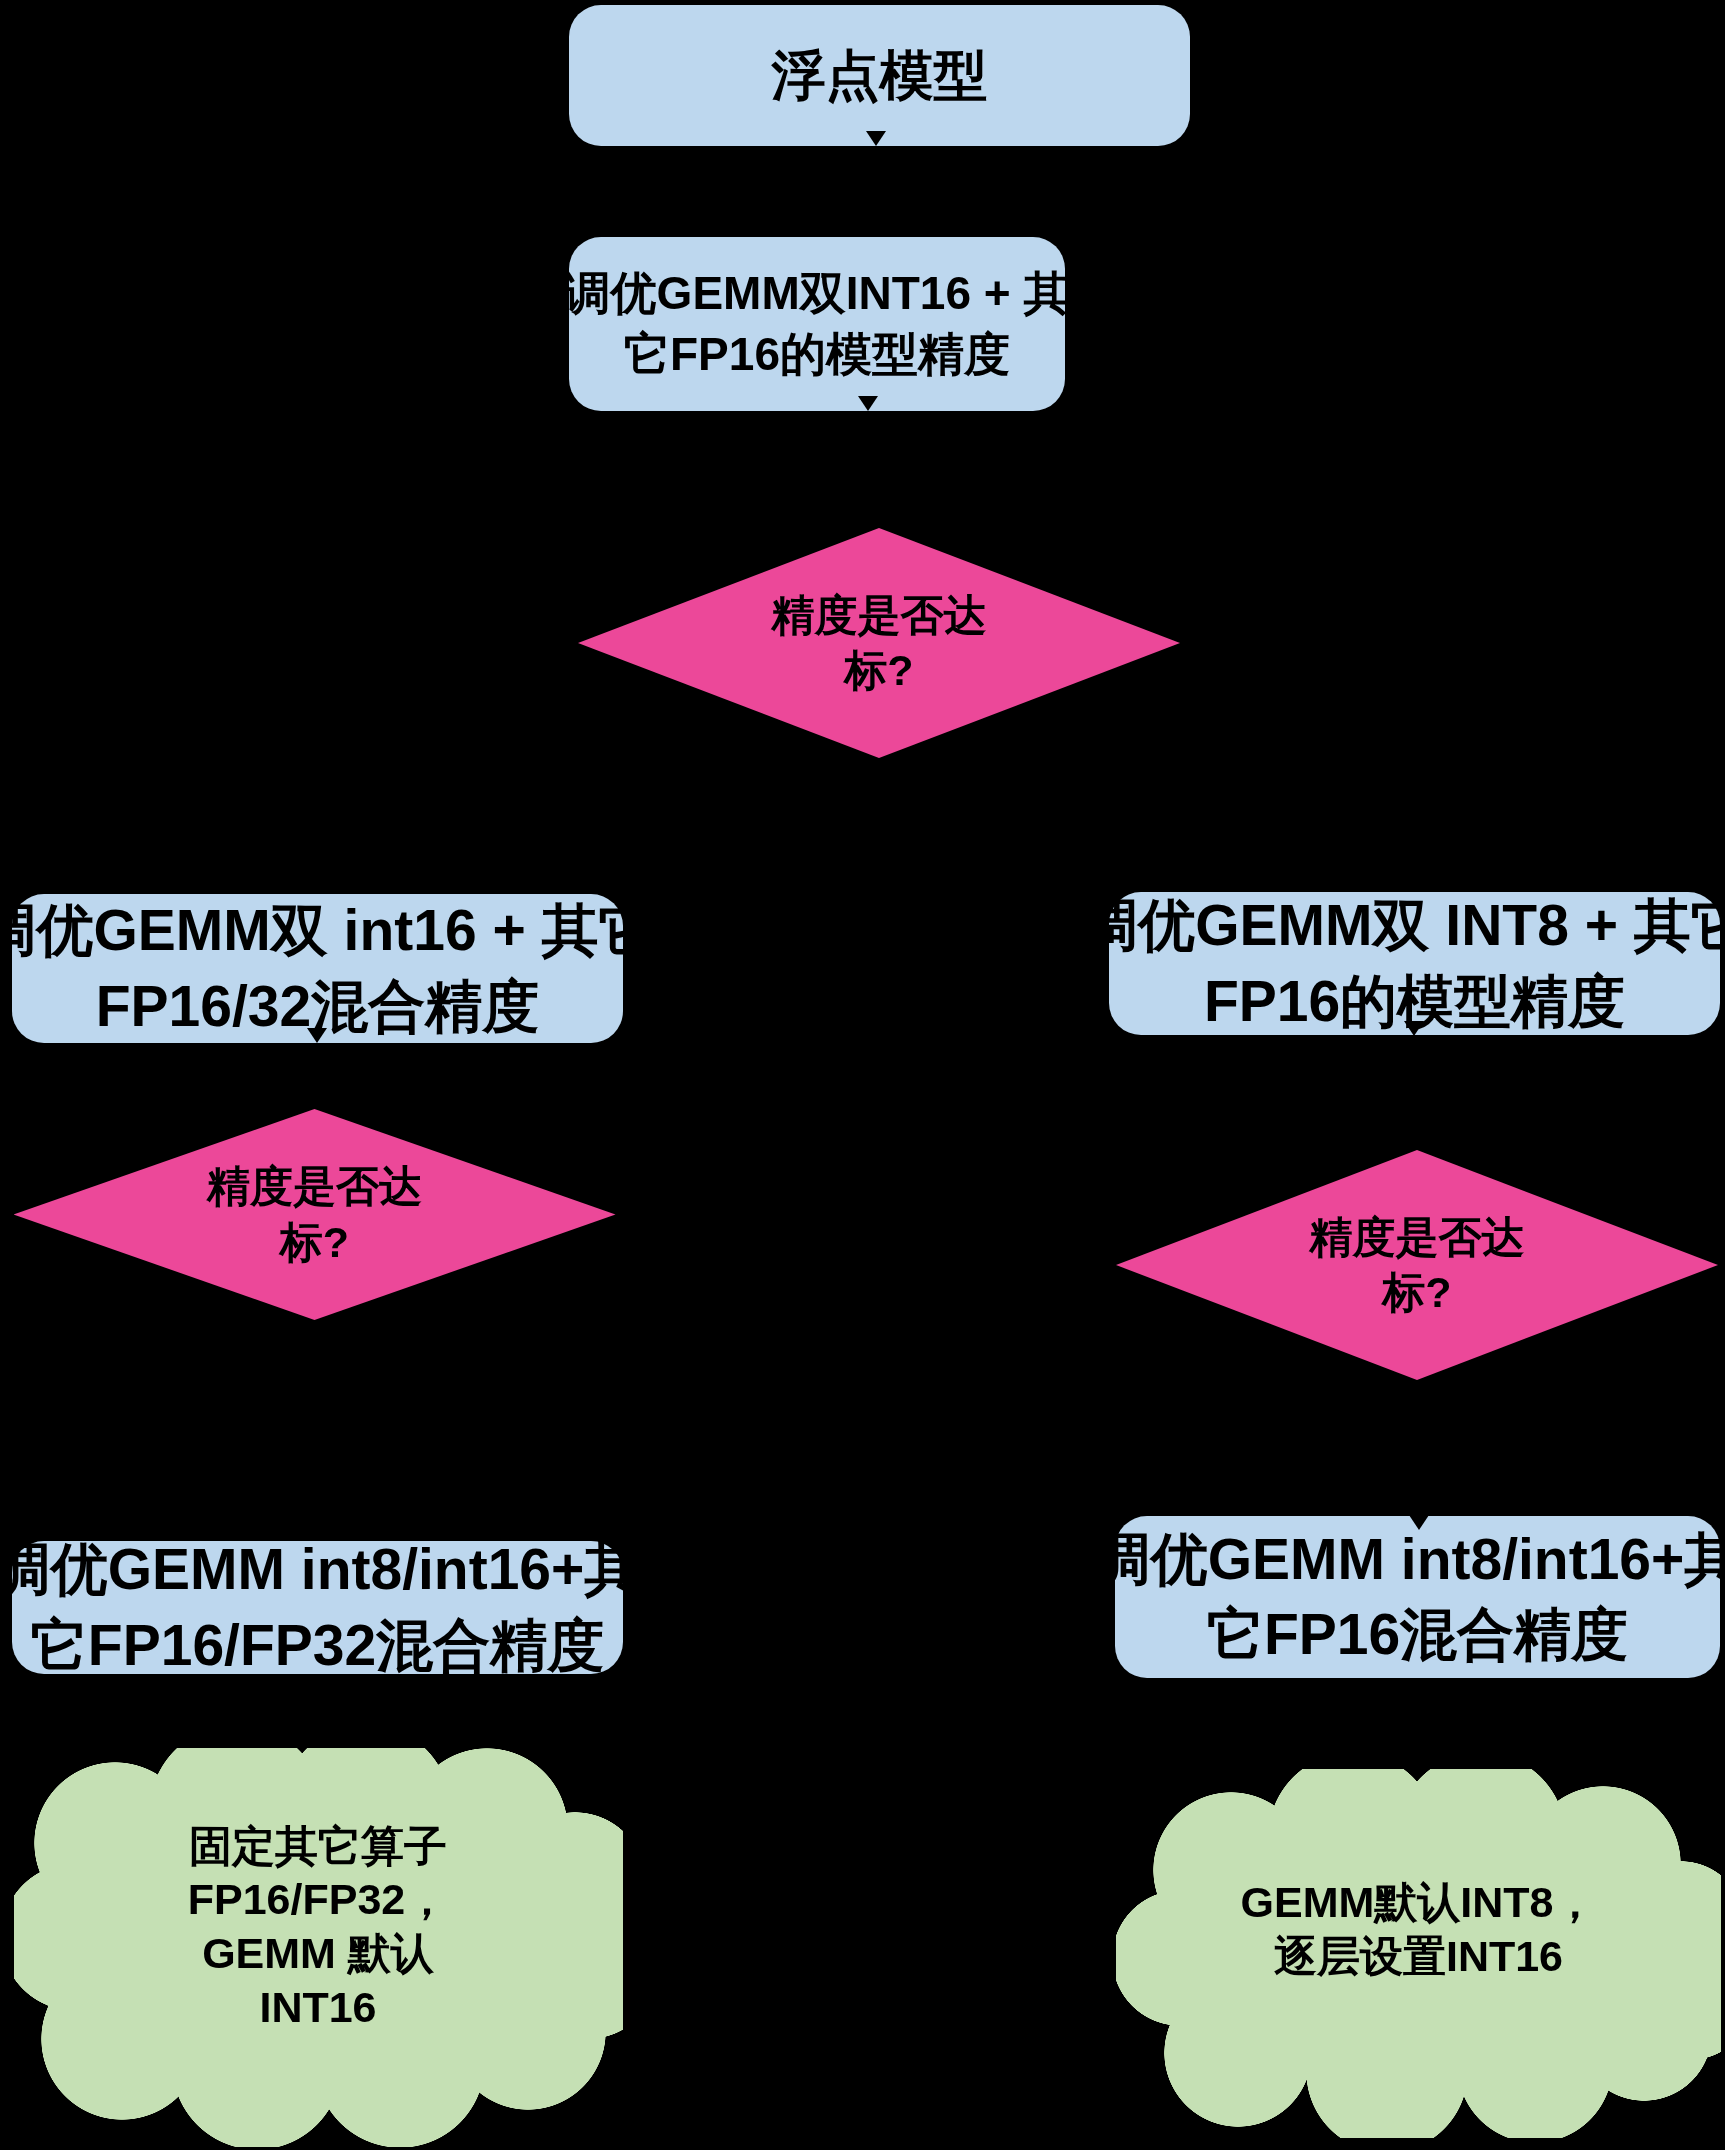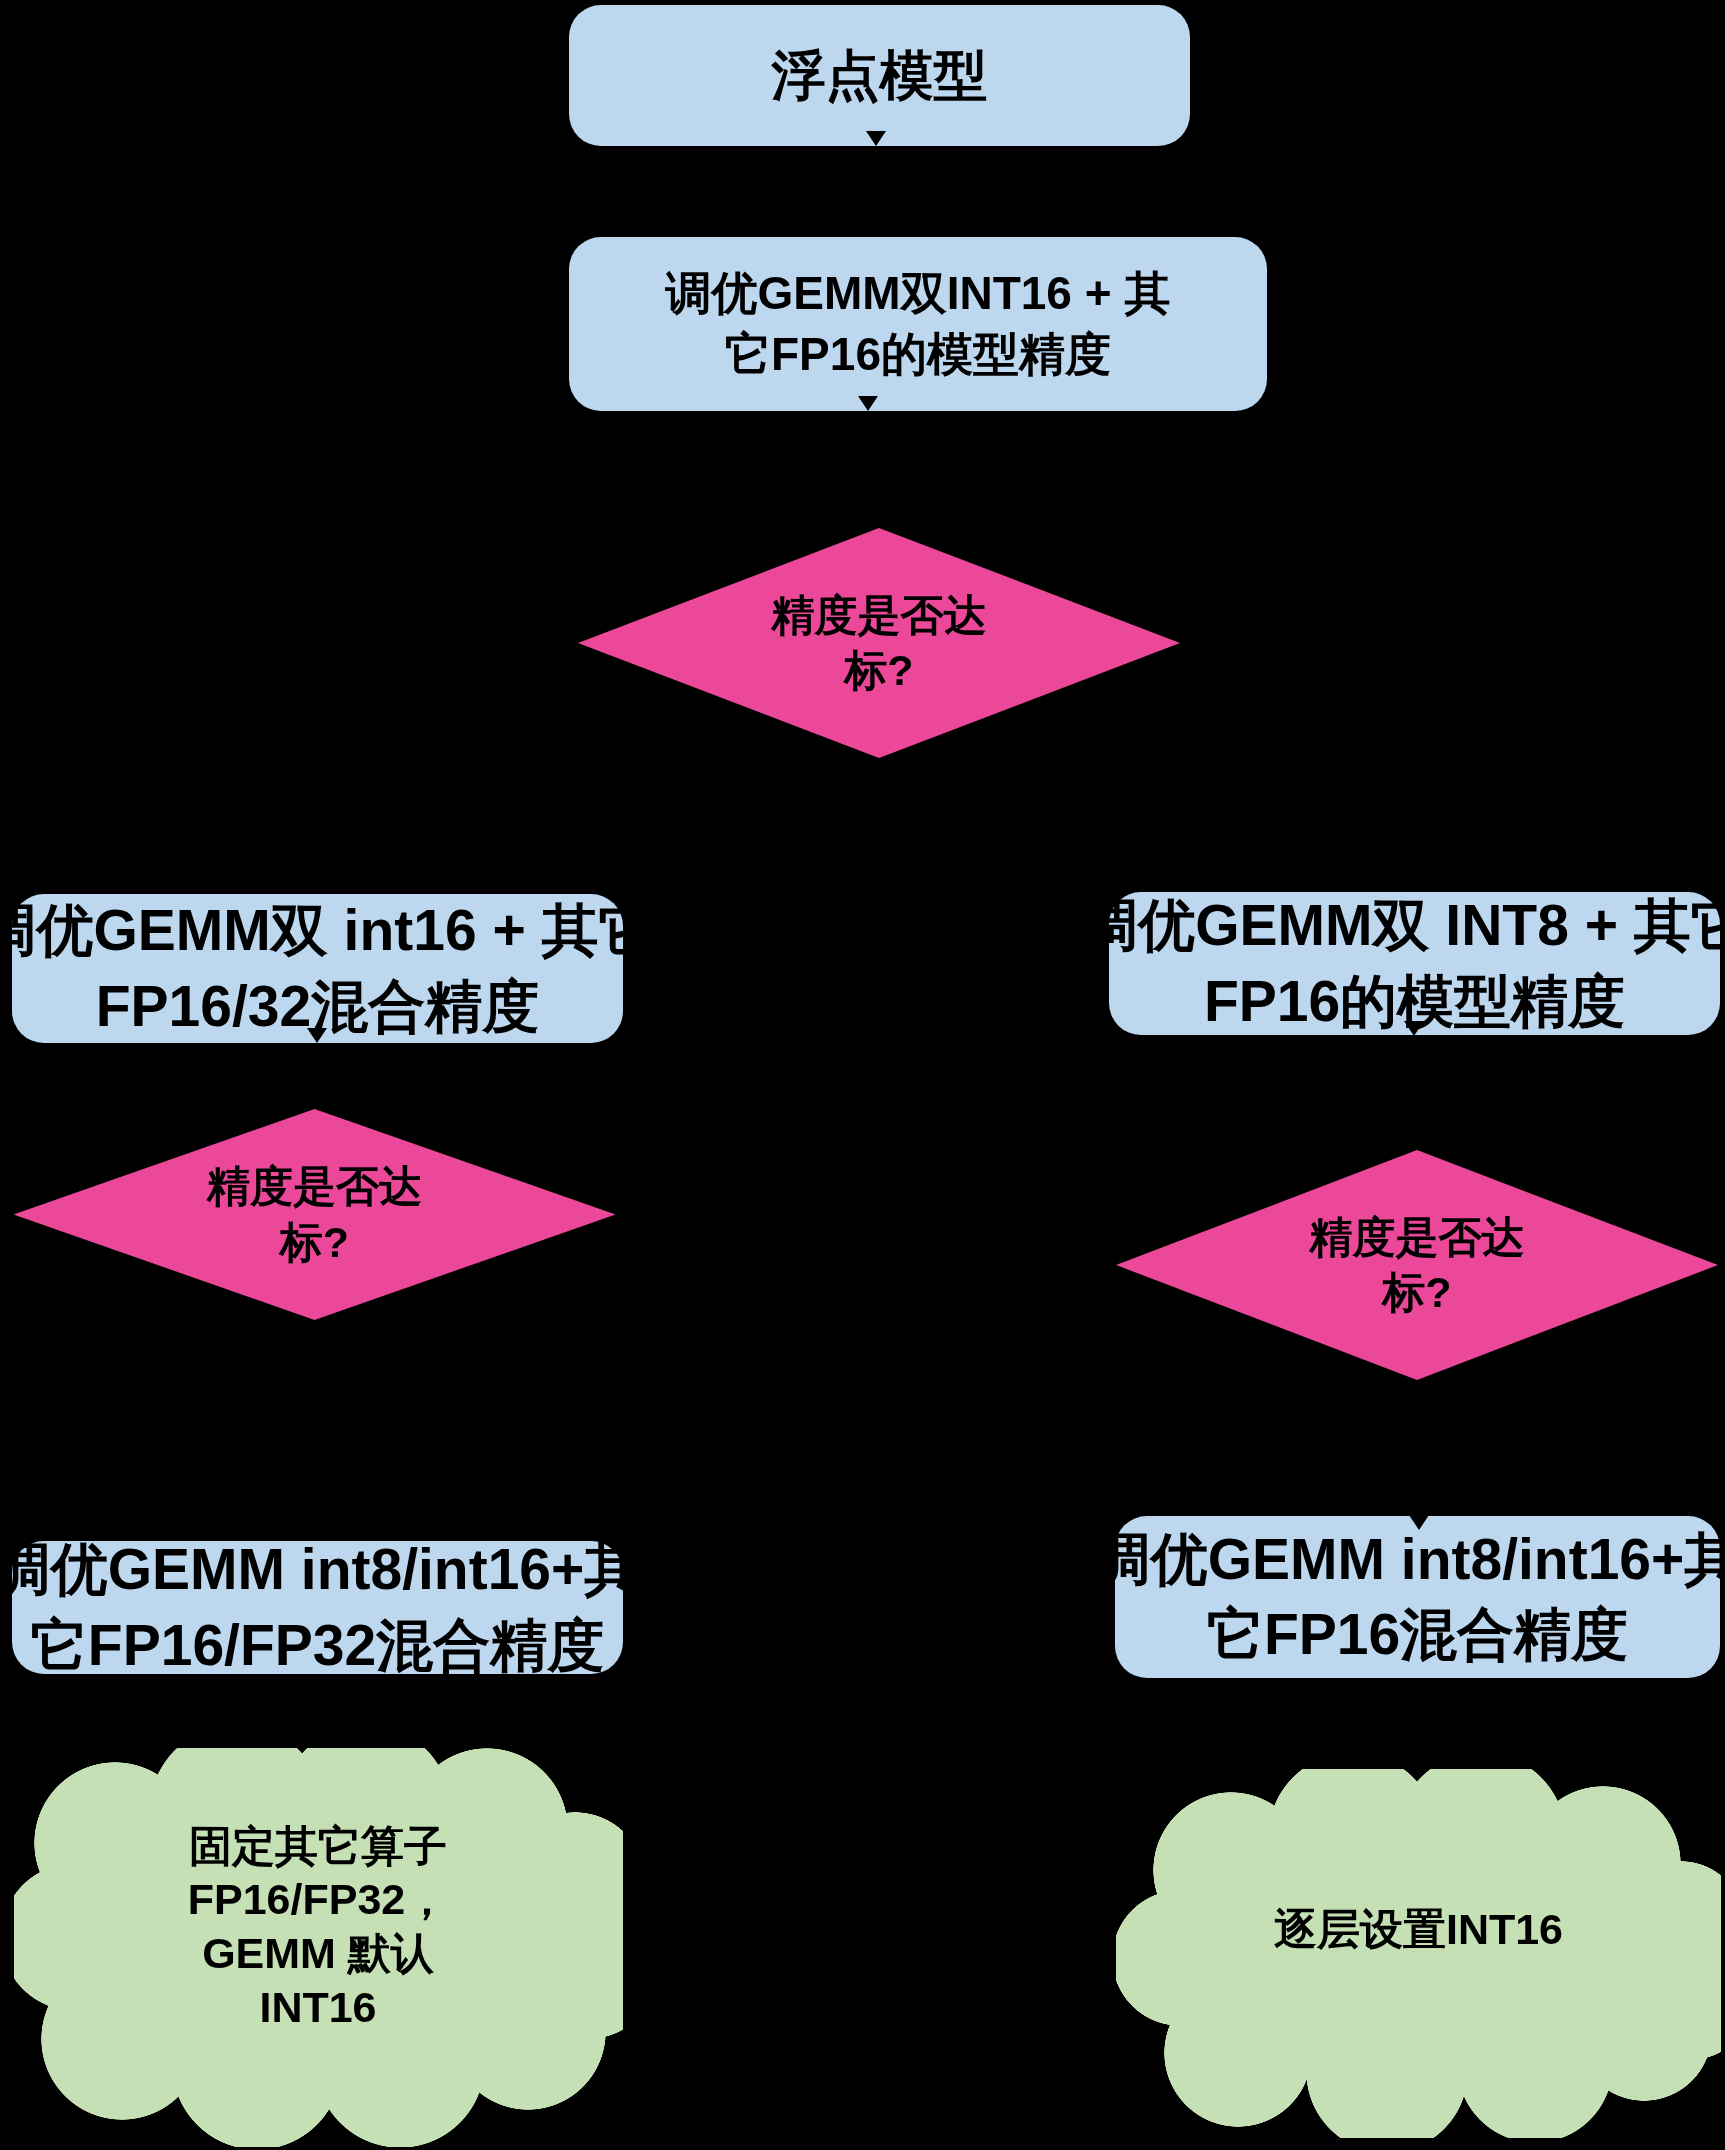--- a/index.html
+++ b/index.html
@@ -31,21 +31,21 @@
     clip-path:polygon(50% 0%,100% 50%,50% 100%,0% 50%);
     font-size:43px;
     line-height:1.28;
   }
   .cloud{
     font-size:43px;
     line-height:1.25;
   }
   
   #n-start{left:569px;top:5.4px;width:621px;height:141px;font-size:54px;}
-  #n-tune16{left:569px;top:237px;width:698px;height:174px;font-size:46px;}
+  #n-tune16{left:569px;top:237px;width:496px;height:174px;font-size:46px;}
   #d-top{left:578px;top:528px;width:602px;height:230px;}
   #n-left-mid{left:12px;top:894px;width:611px;height:149px;}
   #n-right-mid{left:1109px;top:892px;width:611px;height:143px;}
   #d-left{left:13.5px;top:1109px;width:602px;height:211px;}
   #d-right{left:1116px;top:1150px;width:602px;height:230px;}
   #n-left-bot{left:12px;top:1541px;width:611px;height:133px;}
   #n-right-bot{left:1115px;top:1516px;width:605px;height:162px;}
   #cloud-left{
     left:13.5px;top:1748px;width:609px;height:399px;
     padding-bottom:41px;box-sizing:border-box;
@@ -145,20 +145,21 @@
   </div>
 
   <div id="cloud-left" class="flow-node cloud">
     <div class="line">固定其它算子</div>
     <div class="line">FP16/FP32，</div>
     <div class="line">GEMM 默认</div>
     <div class="line">INT16</div>
   </div>
 
   <div id="cloud-right" class="flow-node cloud">
+    <div class="line">GEMM默认INT8，</div>
     <div class="line">逐层设置INT16</div>
   </div>
 
   <div id="notch-start" class="notch"></div>
   <div id="notch-tune16" class="notch"></div>
   <div id="notch-left-mid" class="notch"></div>
   <div id="notch-right-mid" class="notch"></div>
   <div id="notch-right-bot" class="notch"></div>
 
 </div>

